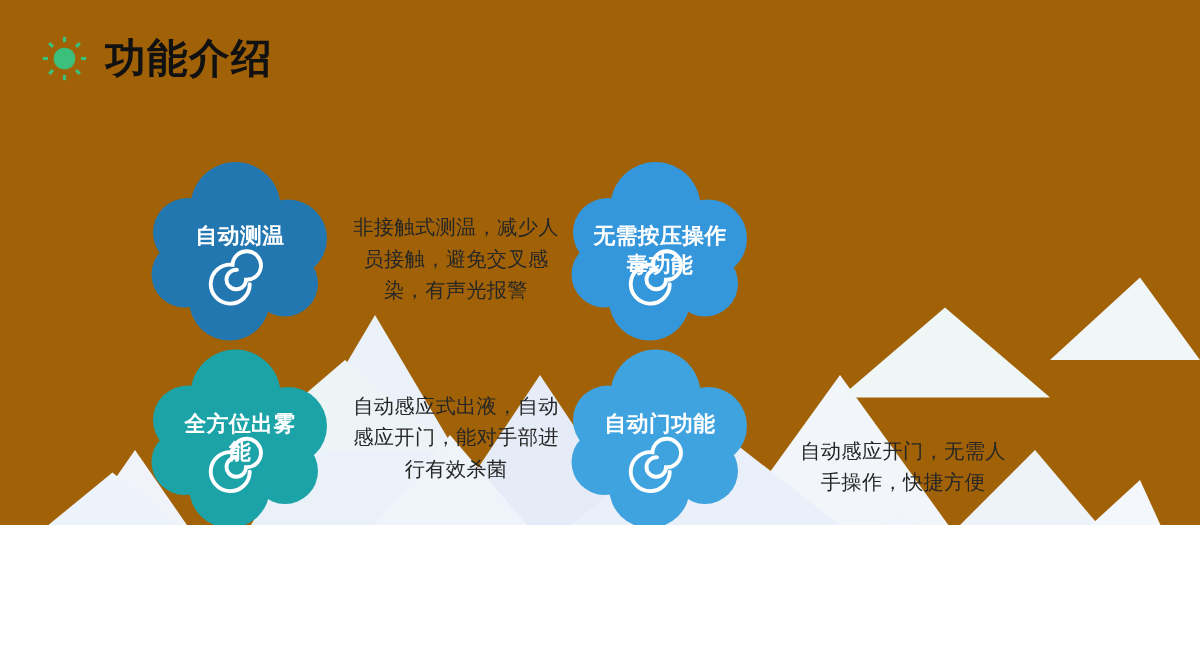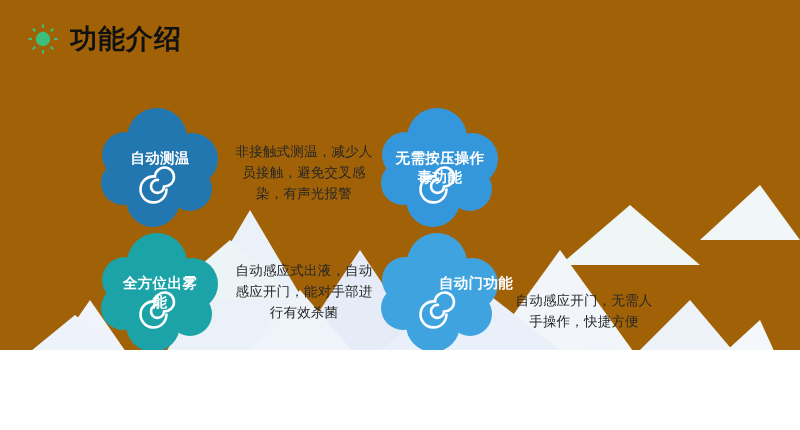--- a/index.html
+++ b/index.html
@@ -97,21 +97,21 @@
   .feature-desc {
     width: 142px;
     margin-left: 8px;
     margin-top: 36px;
     font-size: 13.5px;
     line-height: 21px;
     color: #262626;
     text-align: center;
     letter-spacing: 0.2px;
   }
-  #feature-3 .feature-desc { margin-top: 60px; margin-left: 4px; width: 150px; }
+  #feature-3 .feature-desc { margin-top: 60px; margin-left: 22px; width: 150px; }
   #feature-2 .feature-desc { margin-top: 30px; }
   #feature-1 .feature-desc { margin-left: 12px; }
 </style>
 </head>
 <body>
 
 <div id="slide">
 
   <svg id="bg-mountains" viewBox="0 0 800 430" preserveAspectRatio="none">
     <polygon points="120,430 250,210 380,430" fill="#eaf1f9"></polygon>
@@ -225,20 +225,20 @@
           <circle cx="30" cy="50" r="23" fill="#3FA3E0"></circle>
           <circle cx="97" cy="54" r="26" fill="#3FA3E0"></circle>
           <circle cx="28" cy="78" r="22" fill="#3FA3E0"></circle>
           <circle cx="62" cy="76" r="33" fill="#3FA3E0"></circle>
           <circle cx="95" cy="84" r="22" fill="#3FA3E0"></circle>
           <circle cx="58" cy="95" r="27" fill="#3FA3E0"></circle>
           <rect x="24" y="45" width="76" height="52" fill="#3FA3E0"></rect>
         </g>
         <path d="M71.5 84.5 a13 13 0 1 1 -11.5 -13 a9.5 9.5 0 1 1 9 10 a6.5 6.5 0 1 1 -6 -6.6" fill="none" stroke="#ffffff" stroke-width="2.6" stroke-linecap="round"></path>
       </svg>
-      <div class="cloud-label" style="top:44px;padding-left:36px;">
+      <div class="cloud-label" style="top:44px;">
         <div>自动门功能</div>
       </div>
     </div>
     <div class="feature-desc">自动感应开门，无需人手操作，快捷方便</div>
   </div>
 
 </div>
 
 </body></html>

